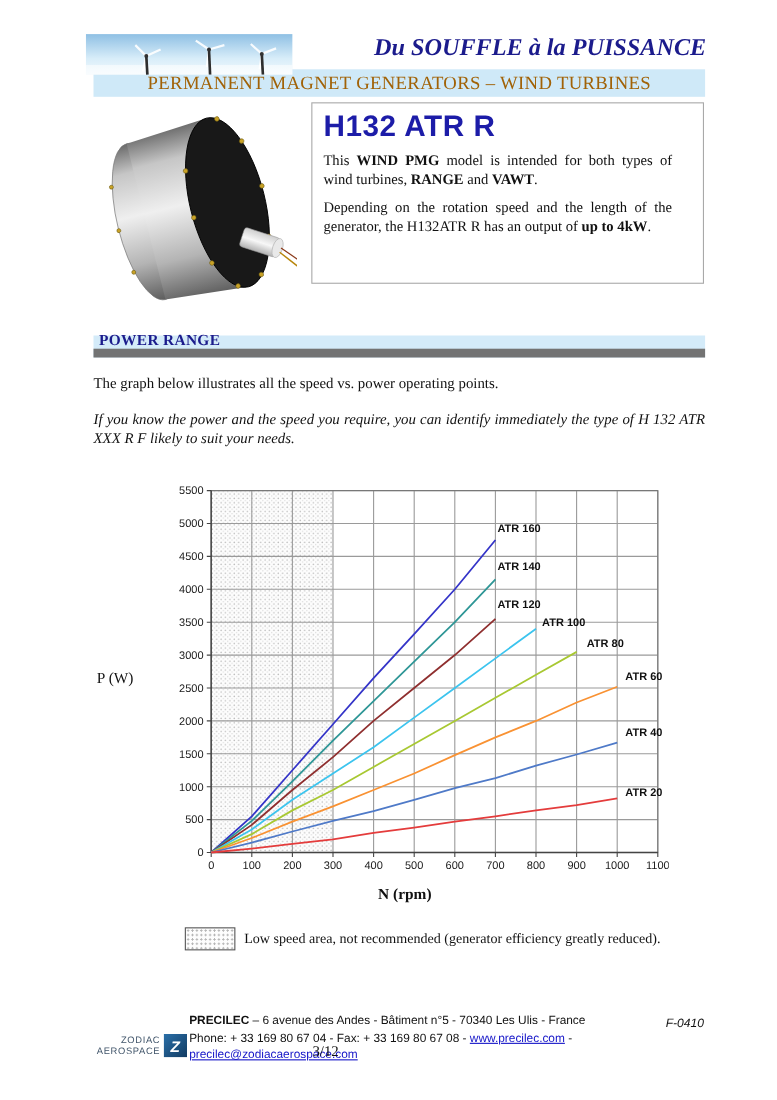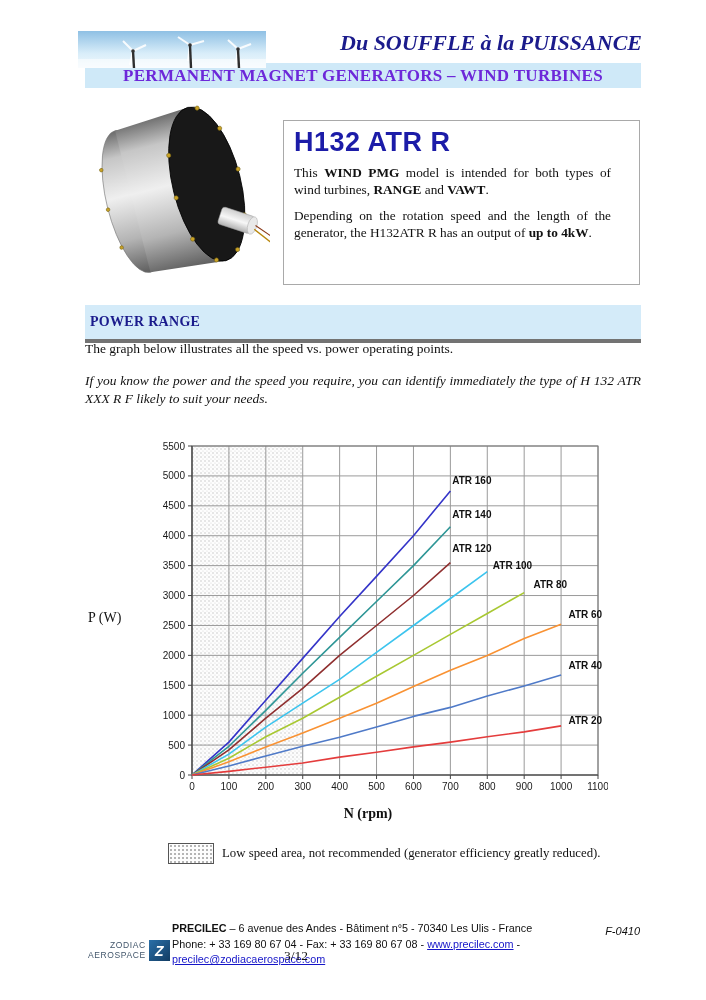--- a/index.html
+++ b/index.html
@@ -4,35 +4,35 @@
 <style>
   html,body{margin:0;padding:0;background:#e9e9e9;}
   .page{position:relative;width:706px;height:1000px;background:#ffffff;margin:0 auto;
         font-family:"Liberation Serif", serif;color:#111;overflow:hidden;}
 
   
   .tagline{position:absolute;left:280px;top:30px;width:362px;text-align:right;
            font-size:22px;font-weight:bold;font-style:italic;color:#1b1b8c;}
   .top-banner{position:absolute;left:85px;top:63px;width:556px;height:25px;background:#cfe9f8;
               display:flex;align-items:center;justify-content:center;}
-  .top-banner span{font-size:17px;font-weight:bold;color:#6d28d9;letter-spacing:.3px;}
+  .top-banner span{font-size:17px;font-weight:normal;color:#a16207;letter-spacing:.3px;}
   .wind-photo{position:absolute;left:78px;top:31px;width:188px;height:37px;z-index:2;}
 
   
   .product-photo{position:absolute;left:80px;top:103px;width:190px;height:182px;}
-  .desc-box{position:absolute;left:283px;top:120px;width:357px;height:165px;
+  .desc-box{position:absolute;left:283px;top:93px;width:357px;height:165px;
             border:1px solid #a9a9a9;box-sizing:border-box;padding:6px 28px 0 10px;}
   .desc-title{font-family:"Liberation Sans", sans-serif;font-size:27px;font-weight:bold;
               color:#1c1ca8;letter-spacing:.5px;margin:0 0 7px 0;}
   .desc-box p{margin:0 0 9px 0;font-size:13.3px;line-height:1.27;text-align:justify;}
   .b{font-weight:bold;}
 
   
-  .section-banner{position:absolute;left:85px;top:305px;width:556px;height:38px;background:#d4ebf9;
-                  border-bottom:4px solid #737373;box-sizing:border-box;display:flex;align-items:center;}
+  .section-banner{position:absolute;left:85px;top:305px;width:556px;height:20px;background:#d4ebf9;
+                  border-bottom:8px solid #737373;box-sizing:border-box;display:flex;align-items:center;}
   .section-banner span{font-size:14px;font-weight:bold;color:#1b1b8c;padding-left:5px;letter-spacing:.3px;}
   .para-intro{position:absolute;left:85px;top:341px;width:556px;font-size:13.5px;}
   .para-note{position:absolute;left:85px;top:372px;width:556px;font-size:13.5px;font-style:italic;
              text-align:justify;line-height:1.35;}
 
   
   .chart-title{position:absolute;left:85px;top:414px;width:556px;text-align:center;
                font-size:17px;font-weight:bold;letter-spacing:.3px;}
   .chart-svg{position:absolute;left:128px;top:436px;}
   .ylab{position:absolute;left:88px;top:610px;font-size:14px;font-weight:normal;}

